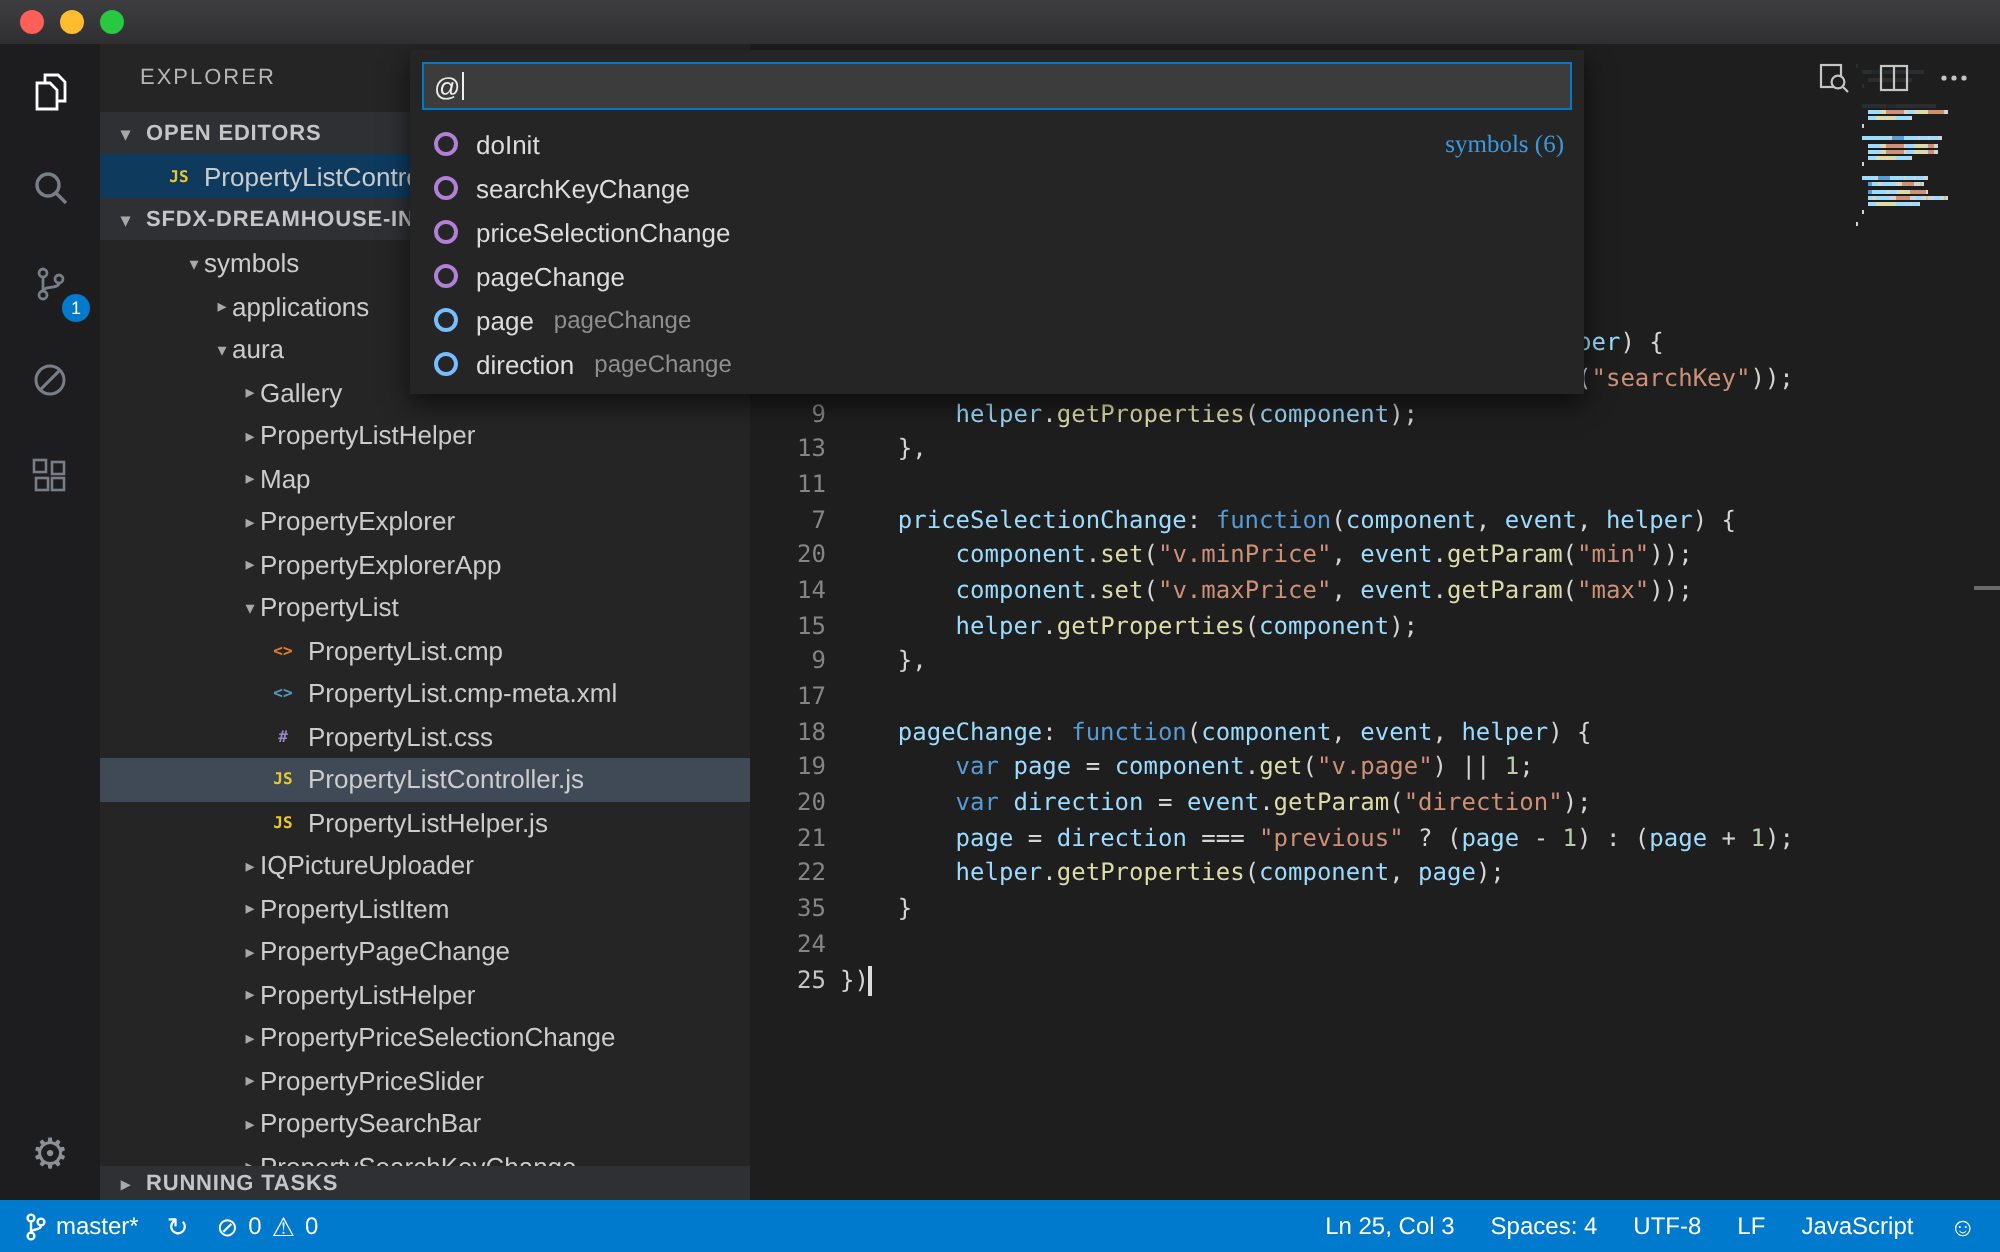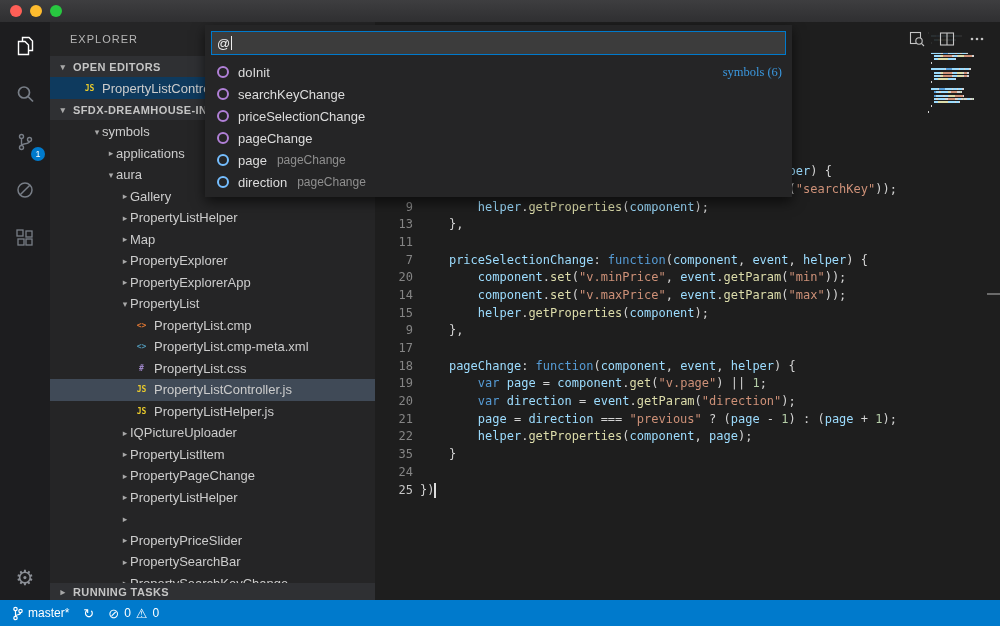--- a/index.html
+++ b/index.html
@@ -212,20 +212,21 @@
       <div class="tree-row" style="padding-left: 70px;">
         <span class="chev">▸</span>
         <span>PropertyPageChange</span>
       </div>
       <div class="tree-row" style="padding-left: 70px;">
         <span class="chev">▸</span>
         <span>PropertyListHelper</span>
       </div>
       <div class="tree-row" style="padding-left: 70px;">
         <span class="chev">▸</span>
+        <span>PropertyPriceSelectionChange</span>
       </div>
       <div class="tree-row" style="padding-left: 70px;">
         <span class="chev">▸</span>
         <span>PropertyPriceSlider</span>
       </div>
       <div class="tree-row" style="padding-left: 70px;">
         <span class="chev">▸</span>
         <span>PropertySearchBar</span>
       </div>
       <div class="tree-row" style="padding-left: 70px;">
@@ -555,13 +556,21 @@
     <span class="sb-item">
       <span class="sb-ico">↻</span>
     </span>
     <span class="sb-item">
       <span class="sb-ico">⊘</span>
       <span>0</span>
       <span class="sb-ico">⚠</span>
       <span>0</span>
     </span>
   </div>
+  <div class="sb-right">
+    <span class="sb-item">Ln 25, Col 3</span>
+    <span class="sb-item">Spaces: 4</span>
+    <span class="sb-item">UTF-8</span>
+    <span class="sb-item">LF</span>
+    <span class="sb-item">JavaScript</span>
+    <span class="sb-item sb-ico">☺</span>
+  </div>
 </div>
 
 </body></html>

